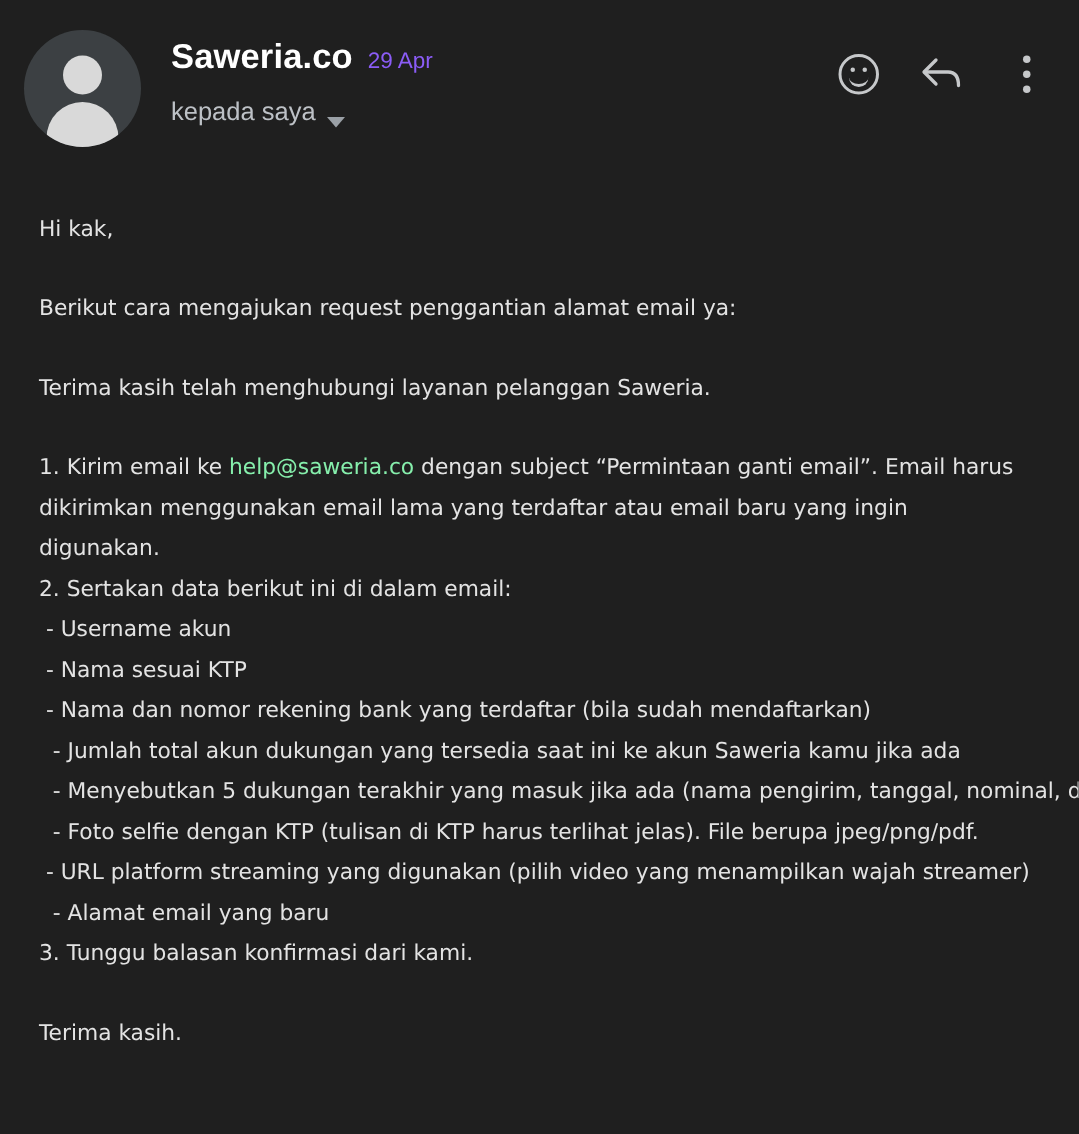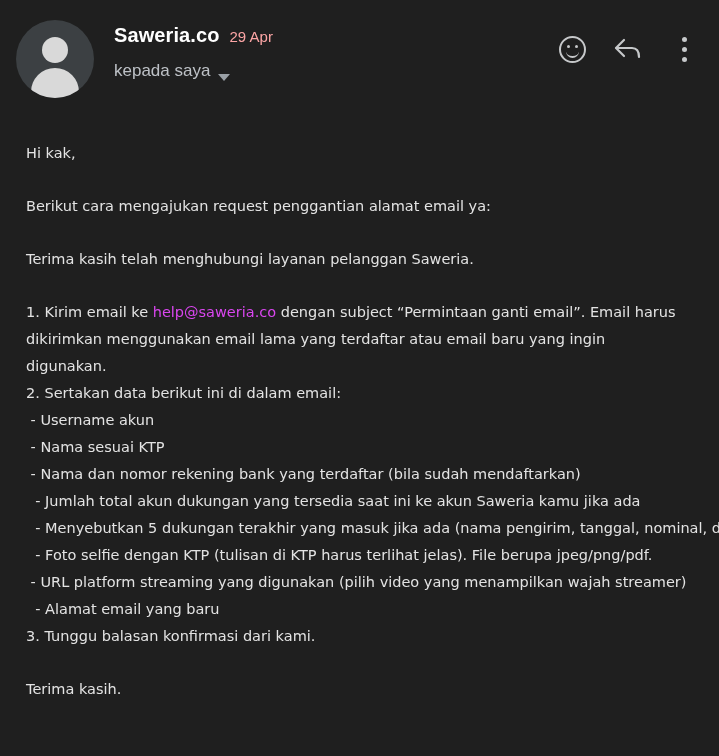--- a/index.html
+++ b/index.html
@@ -57,28 +57,28 @@
     flex: 1 1 auto;
     min-width: 0;
     padding-top: 4px;
   }
   .sender-line {
     display: flex;
     align-items: baseline;
     gap: 10px;
   }
   .sender-name {
-    font-size: 20px;
+    font-size: 23px;
     font-weight: 700;
     color: #ffffff;
     letter-spacing: 0.1px;
   }
   .sender-date {
     font-size: 15px;
-    color: #fca5a5;
+    color: #8b5cf6;
   }
   .recipient-line {
     display: flex;
     align-items: flex-end;
     gap: 8px;
     margin-top: 14px;
   }
   .recipient {
     font-size: 17px;
     color: #bdc1c6;
@@ -157,21 +157,21 @@
     line-height: 27px;
     color: #e3e3e3;
   }
   .mail-body p {
     margin: 0 0 26px 0;
   }
   .mail-body p.tight {
     margin: 0;
   }
   .link {
-    color: #d946ef;
+    color: #86efac;
     text-decoration: none;
   }
   .list-line {
     margin: 0;
     white-space: pre;
   }
   .spacer-26 { height: 26px; }
 </style>
 </head>
 <body>

